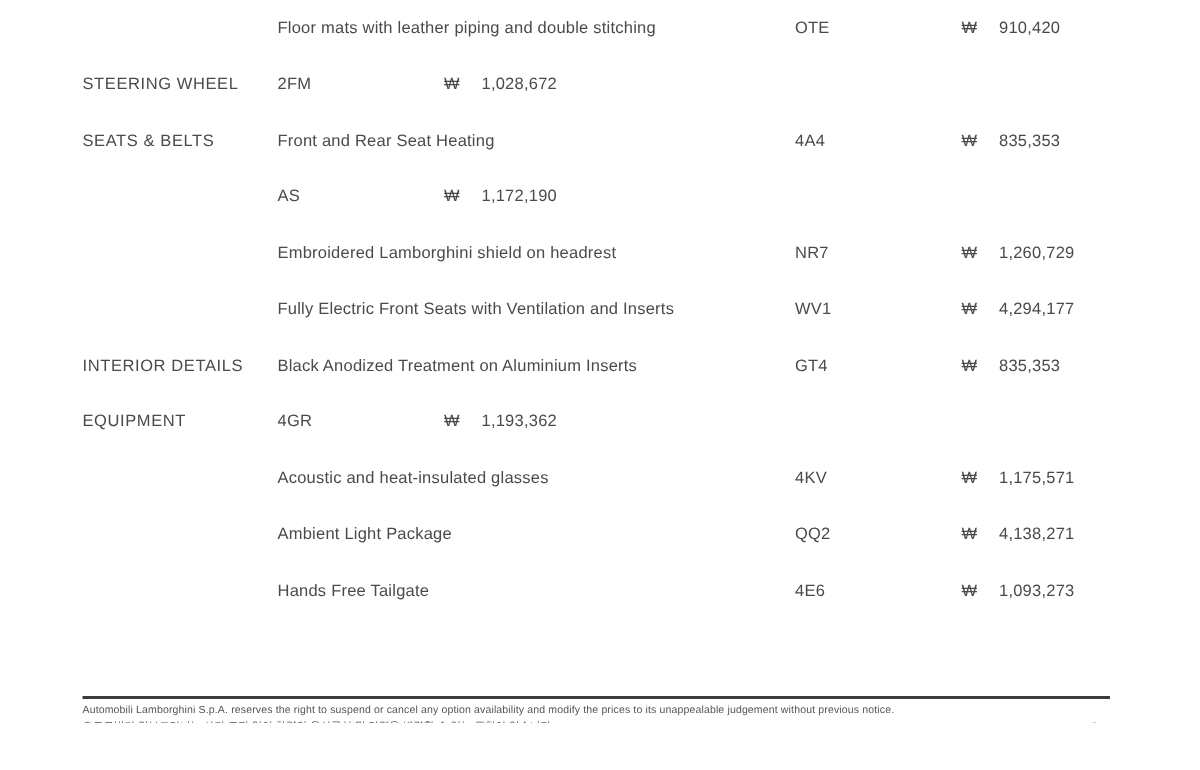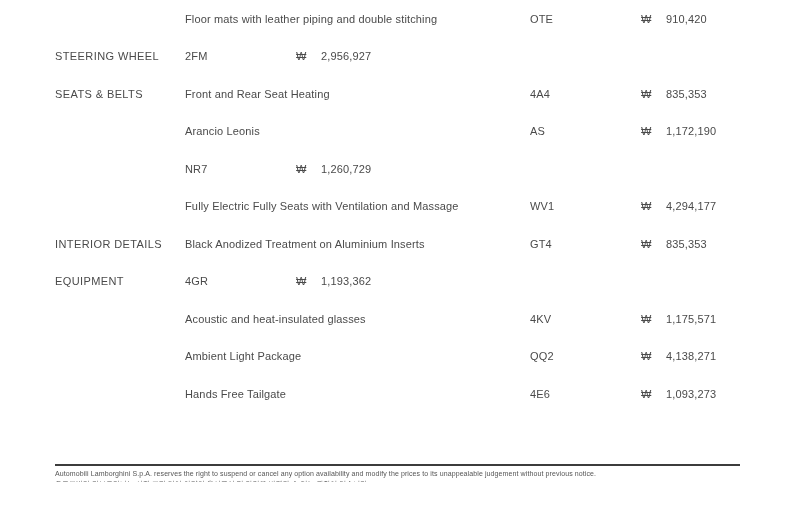--- a/index.html
+++ b/index.html
@@ -78,49 +78,49 @@
       <div class="col desc">Floor mats with leather piping and double stitching</div>
       <div class="col code">OTE</div>
       <div class="col cur">₩</div>
       <div class="col price">910,420</div>
     </div>
 
     <div class="row">
       <div class="col cat">STEERING WHEEL</div>
       <div class="col code">2FM</div>
       <div class="col cur">₩</div>
-      <div class="col price">2,956,927</div>
+      <div class="col price">1,028,672</div>
     </div>
 
     <div class="row">
       <div class="col cat">SEATS &amp; BELTS</div>
       <div class="col desc">Front and Rear Seat Heating</div>
       <div class="col code">4A4</div>
       <div class="col cur">₩</div>
       <div class="col price">835,353</div>
     </div>
 
     <div class="row">
       <div class="col cat"></div>
-      <div class="col desc">Arancio Leonis</div>
       <div class="col code">AS</div>
       <div class="col cur">₩</div>
       <div class="col price">1,172,190</div>
     </div>
 
     <div class="row">
       <div class="col cat"></div>
+      <div class="col desc">Embroidered Lamborghini shield on headrest</div>
       <div class="col code">NR7</div>
       <div class="col cur">₩</div>
       <div class="col price">1,260,729</div>
     </div>
 
     <div class="row">
       <div class="col cat"></div>
-      <div class="col desc">Fully Electric Fully Seats with Ventilation and Massage</div>
+      <div class="col desc">Fully Electric Front Seats with Ventilation and Inserts</div>
       <div class="col code">WV1</div>
       <div class="col cur">₩</div>
       <div class="col price">4,294,177</div>
     </div>
 
     <div class="row">
       <div class="col cat">INTERIOR DETAILS</div>
       <div class="col desc">Black Anodized Treatment on Aluminium Inserts</div>
       <div class="col code">GT4</div>
       <div class="col cur">₩</div>

